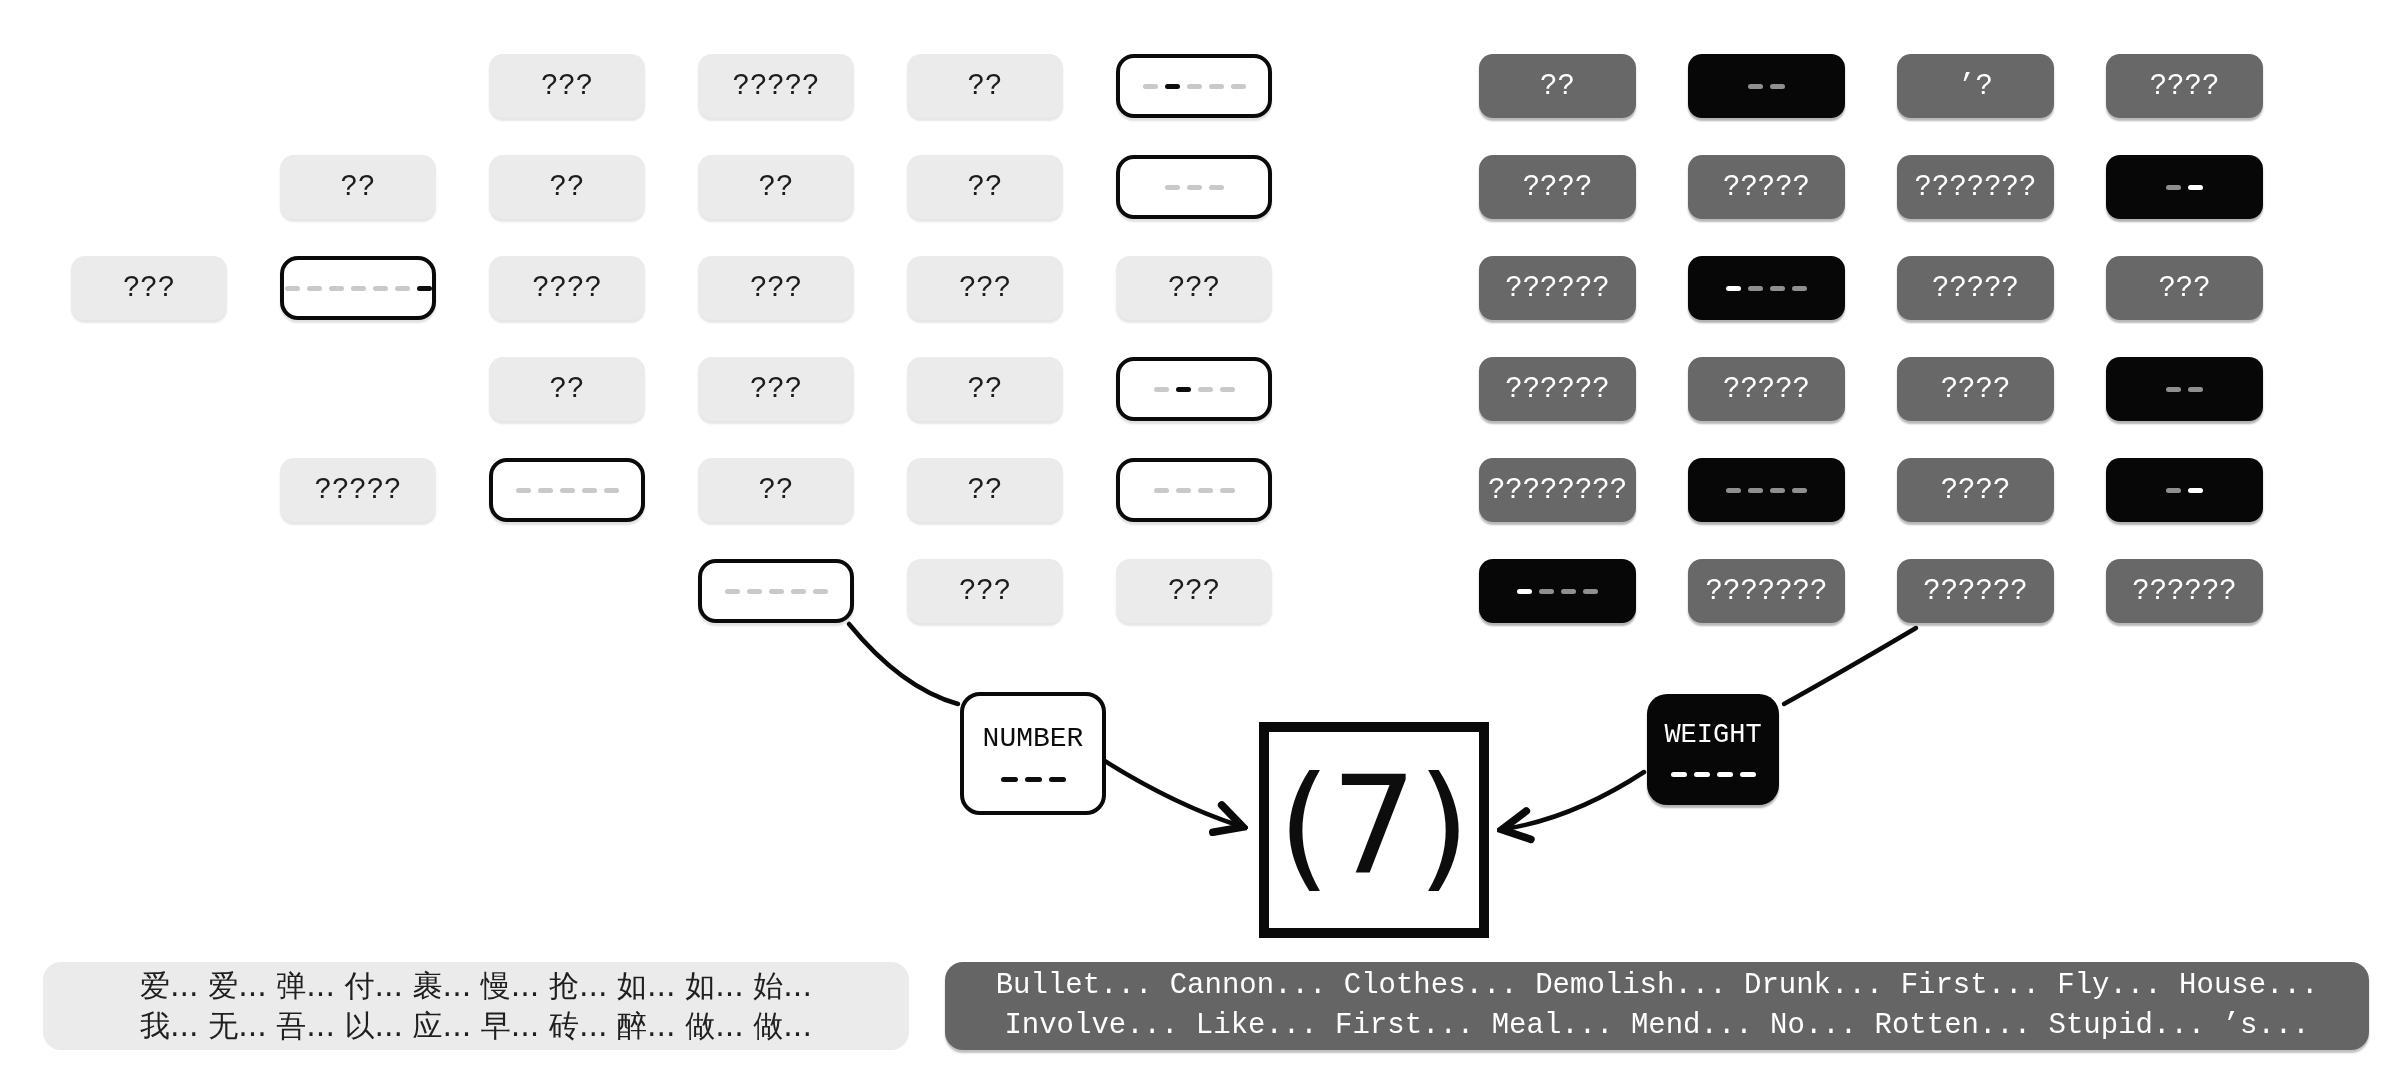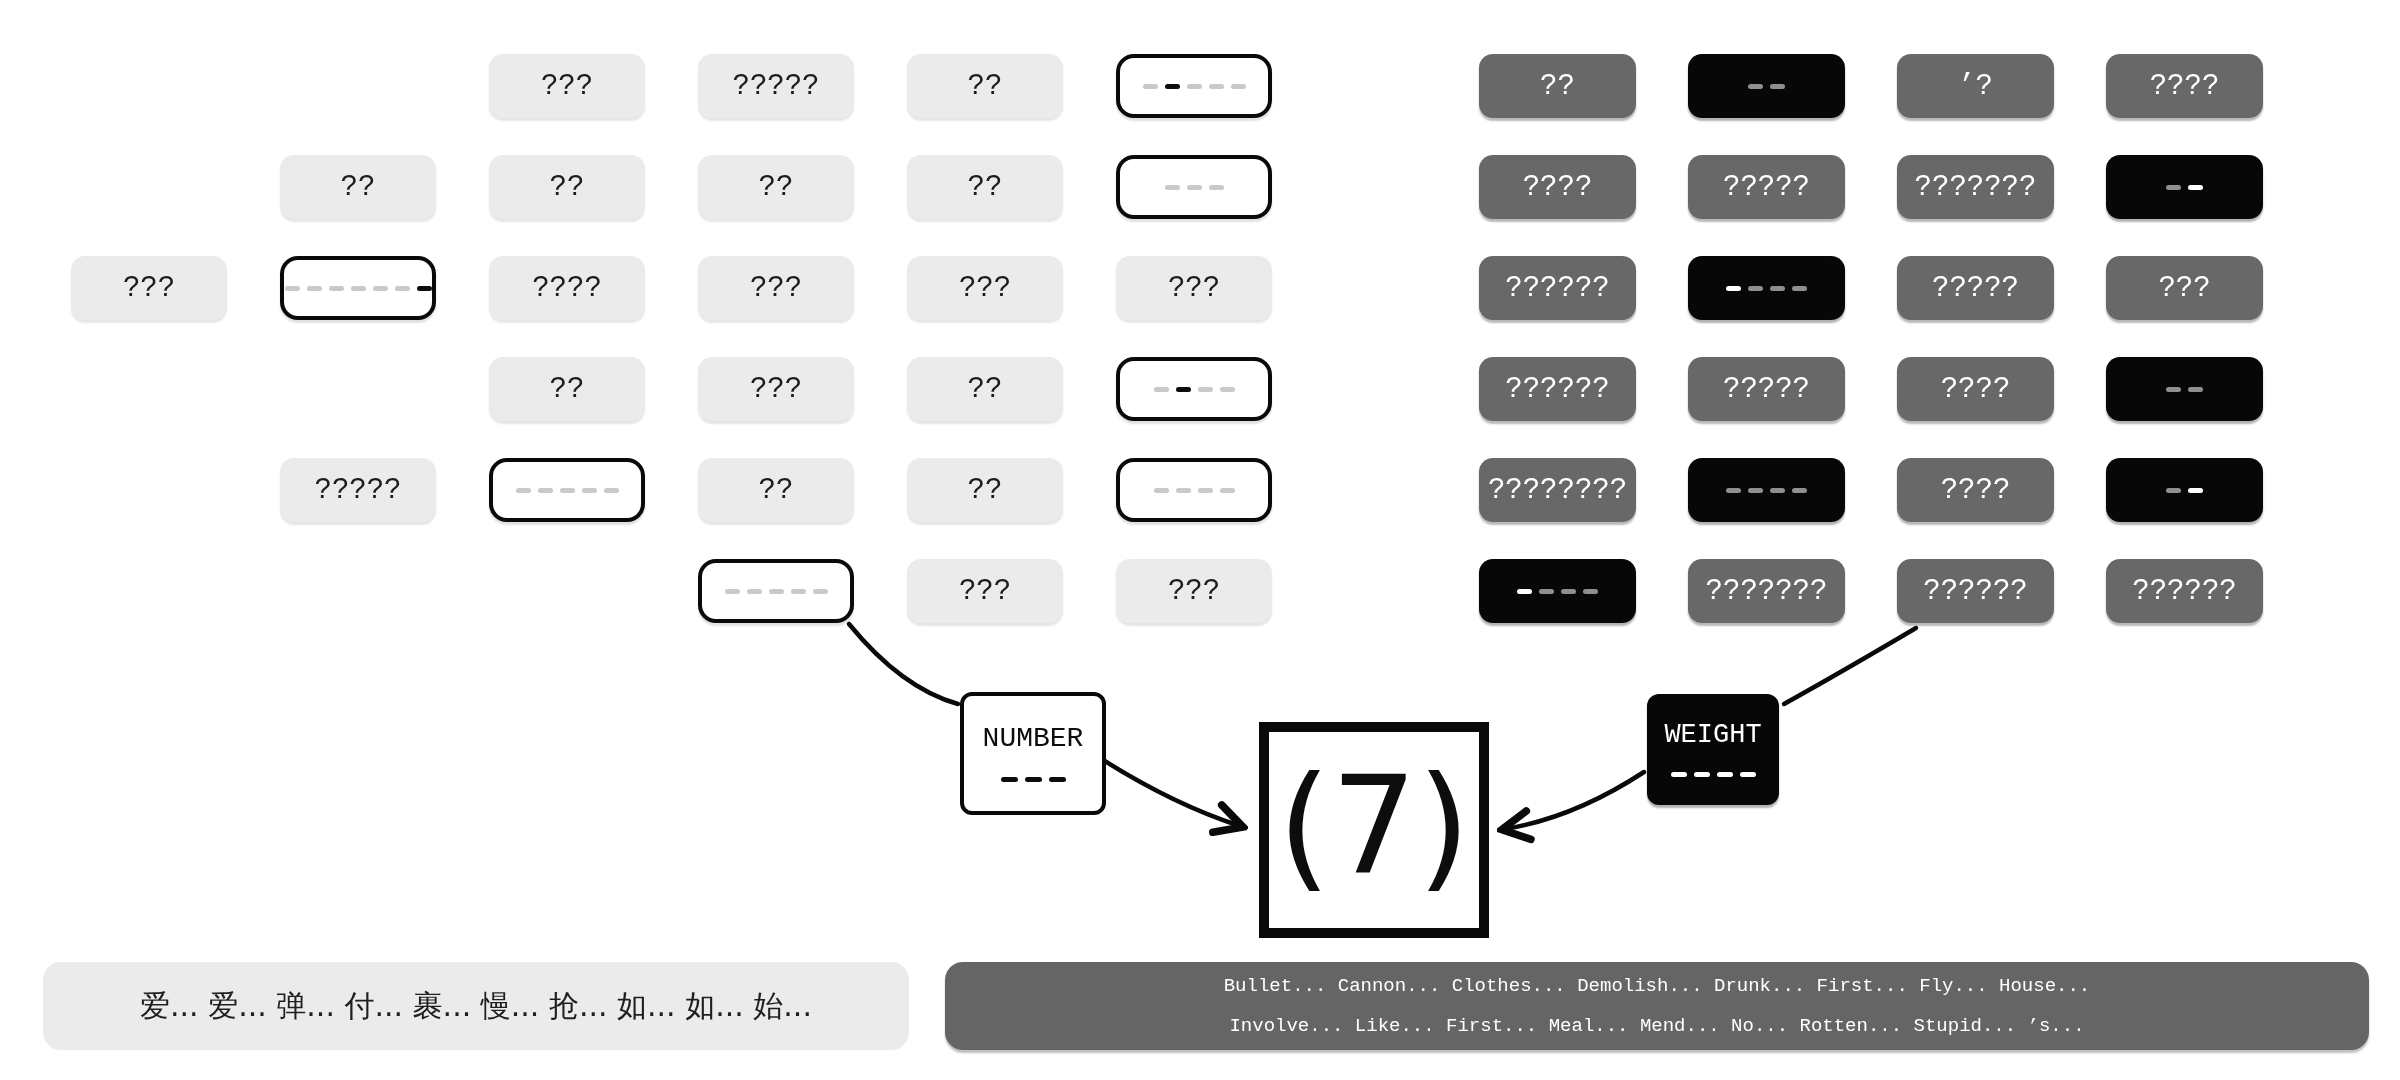--- a/index.html
+++ b/index.html
@@ -32,21 +32,21 @@
   .dash{width:15px;height:5px;border-radius:2.5px;}
   .d-outline .dash.u{background:#c9c9c9;}
   .d-outline .dash.r{background:#0d0d0d;}
   .d-black .dash.u{background:#8f8f8f;}
   .d-black .dash.r{background:#ffffff;}
 
   
   .clue-node{
     position:absolute;display:flex;flex-direction:column;
     align-items:center;justify-content:space-evenly;
-    border-radius:12px;padding:6px 0;
+    border-radius:20px;padding:6px 0;
   }
   #number-node{left:960px;top:692px;width:138px;height:103px;background:#ffffff;border:4px solid #0a0a0a;}
   #number-node .node-label{color:#0d0d0d;font-size:28px;}
   #number-node .dash{background:#0d0d0d;width:17px;}
   #weight-node{left:1647px;top:694px;width:132px;height:99px;background:#070707;box-shadow:0 3px 2px rgba(0,0,0,.3);}
   #weight-node .node-label{color:#ffffff;font-size:27px;text-align:center;}
   #weight-node .dash{background:#ffffff;width:16px;}
   .node-label{line-height:1;}
 
   #answer-node{
@@ -66,21 +66,21 @@
   
   .word-box{
     position:absolute;top:962px;height:88px;border-radius:18px;
     display:flex;flex-direction:column;align-items:center;justify-content:center;
     gap:4px;
   }
   #cn-box{left:43px;width:866px;background:#ebebeb;color:#1f1f1f;
     font-family:"DejaVu Sans","Liberation Sans",sans-serif;}
   #cn-box .word-line{font-size:30px;line-height:36px;white-space:nowrap;}
   #en-box{left:945px;width:1424px;background:#656565;color:#ffffff;box-shadow:0 3px 2px rgba(0,0,0,.25);}
-  #en-box .word-line{font-size:19px;line-height:36px;white-space:nowrap;}
+  #en-box .word-line{font-size:29px;line-height:36px;white-space:nowrap;}
 </style>
 </head>
 <body>
 
 <div id="canvas">
 
   <div id="left-grid" class="grid">
       <div class="cell empty"></div>
       <div class="cell empty"></div>
       <div class="cell q-light">???</div>
@@ -270,20 +270,21 @@
         <span class="dash r"></span>
       </div>
   </div>
 
   <div id="answer-node">
     <div id="answer-label">(7)</div>
   </div>
 
   <div id="cn-box" class="word-box">
     <div class="word-line">爱... 爱... 弹... 付... 裹... 慢... 抢... 如... 如... 始...</div>
+    <div class="word-line">我... 无... 吾... 以... 应... 早... 砖... 醉... 做... 做...</div>
   </div>
 
   <div id="en-box" class="word-box">
     <div class="word-line">Bullet... Cannon... Clothes... Demolish... Drunk... First... Fly... House...</div>
     <div class="word-line">Involve... Like... First... Meal... Mend... No... Rotten... Stupid... ’s...</div>
   </div>
 
 </div>
 
 </body></html>

